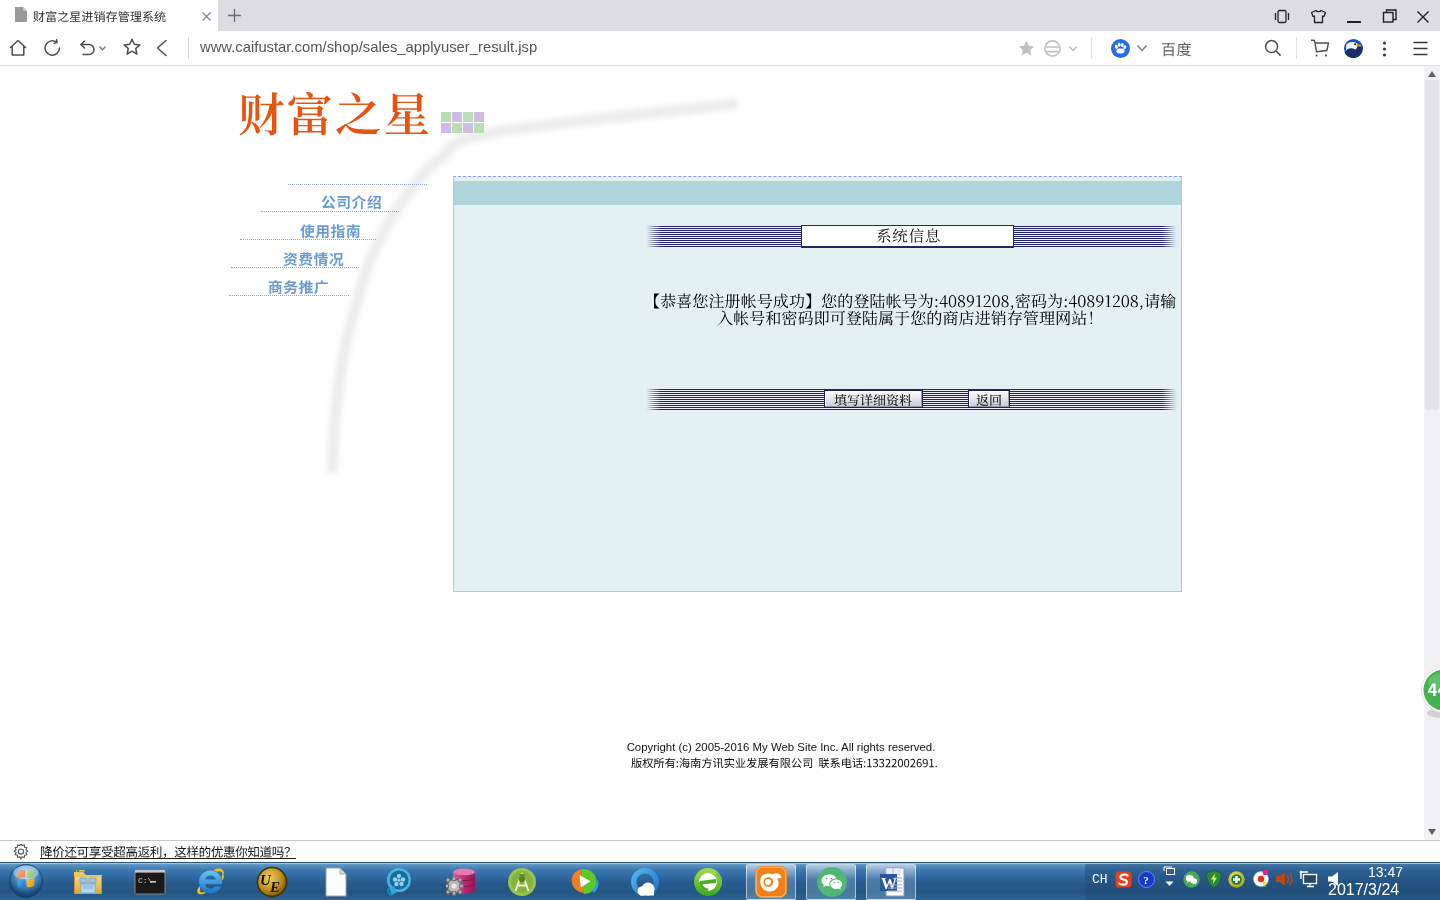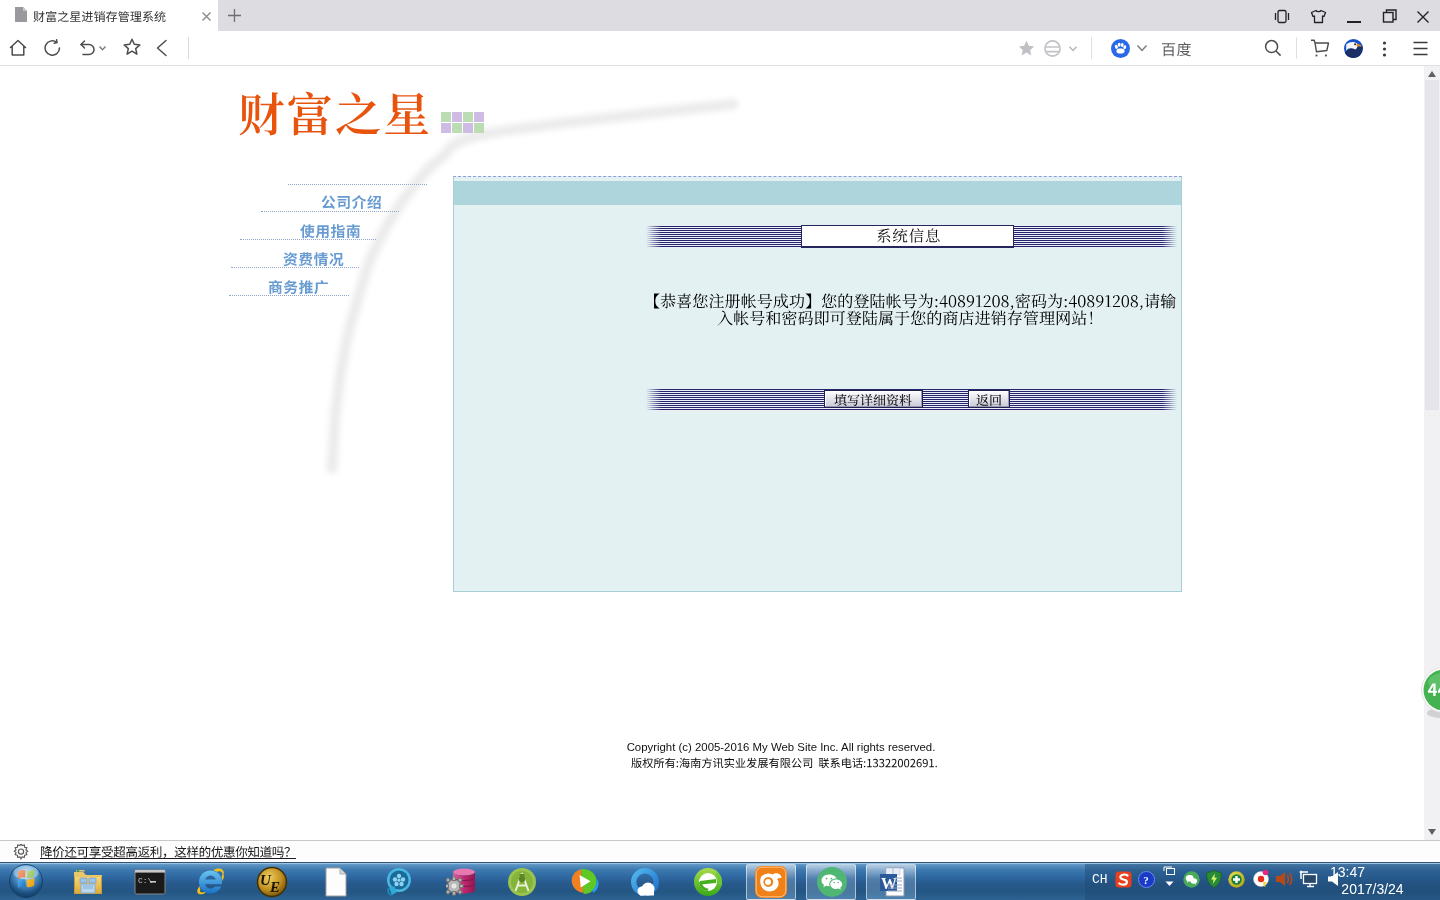--- a/index.html
+++ b/index.html
@@ -56,20 +56,21 @@
 <svg class="abs" style="left:98px;top:45px" width="9" height="7" viewBox="0 0 9 7">
       <path d="M1.5 1.5 L4.5 4.8 L7.5 1.5" stroke="#7a7a7a" stroke-width="1.3" fill="none"></path>
     </svg>
 <svg class="abs" style="left:123px;top:38px" width="18" height="18" viewBox="0 0 18 18">
 <path d="M9 1.2 L11.3 6.3 L16.8 6.9 L12.7 10.6 L13.9 16.1 L9 13.2 L4.1 16.1 L5.3 10.6 L1.2 6.9 L6.7 6.3 Z" stroke="#4d4d4d" stroke-width="1.5" fill="none" stroke-linecap="round" stroke-linejoin="round"></path>
     </svg>
 <svg class="abs" style="left:155px;top:39px" width="13" height="18" viewBox="0 0 13 18">
 <path d="M11 1.5 L2.5 9 L11 16.5" stroke="#4d4d4d" stroke-width="1.5" fill="none" stroke-linecap="round" stroke-linejoin="round"></path>
     </svg>
 <div class="abs" style="left:188px;top:37px;width:1px;height:22px;background:#ded2de"></div>
+<div class="abs" style="left:200px;top:39px;font-size:14.8px;color:#555;letter-spacing:0px">www.caifustar.com/shop/sales_applyuser_result.jsp</div>
 <svg class="abs" style="left:1018px;top:40px" width="17" height="17" viewBox="0 0 17 17">
 <path d="M8.5 0.8 L10.8 5.8 L16.2 6.4 L12.2 10 L13.3 15.4 L8.5 12.6 L3.7 15.4 L4.8 10 L0.8 6.4 L6.2 5.8 Z" fill="#bfbfc4"></path>
     </svg>
 <svg class="abs" style="left:1043px;top:39px" width="19" height="19" viewBox="0 0 19 19">
 <g stroke="#c2c2c7" fill="none" stroke-width="1.6">
         <circle cx="9.5" cy="9.5" r="7.6"></circle>
         <path d="M2.2 8 H16.8 M2.5 12.6 H16.5"></path>
       </g>
     </svg>
 <svg class="abs" style="left:1068px;top:45px" width="10" height="8" viewBox="0 0 10 8">
@@ -480,14 +481,14 @@
     </svg>
 <svg class="abs" style="left:1299px;top:870px" width="19" height="18" viewBox="0 0 19 18">
 <rect x="4.5" y="4.5" width="13" height="9" fill="#28486a" stroke="#fff" stroke-width="1.3"></rect>
 <path d="M8 16.5 H15 M11 13.5 V16.5" stroke="#fff" stroke-width="1.3"></path>
 <path d="M2 9 V2 H9" stroke="#fff" stroke-width="1.5" fill="none"></path>
 <path d="M2 0.5 V3.5 M0.5 2 H3.5" stroke="#fff" stroke-width="1"></path>
     </svg>
 <svg class="abs" style="left:1327px;top:870px" width="16" height="18" viewBox="0 0 16 18">
 <path d="M1 6.5 H5 L11 2 V16 L5 11.5 H1 Z" fill="#fff"></path>
     </svg>
-<div class="abs" style="left:1330px;top:864px;width:73px;height:16px;color:#fff;font-size:14px;text-align:left">13:47</div>
-<div class="abs" style="left:1328px;top:881px;width:89px;height:16px;color:#fff;font-size:14px;text-align:center">2017/3/24</div>
+<div class="abs" style="left:1330px;top:864px;width:73px;height:16px;color:#fff;font-size:14px;text-align:right">13:47</div>
+<div class="abs" style="left:1328px;top:881px;width:89px;height:16px;color:#fff;font-size:16px;text-align:left">2017/3/24</div>
 </div>
 </body></html>

